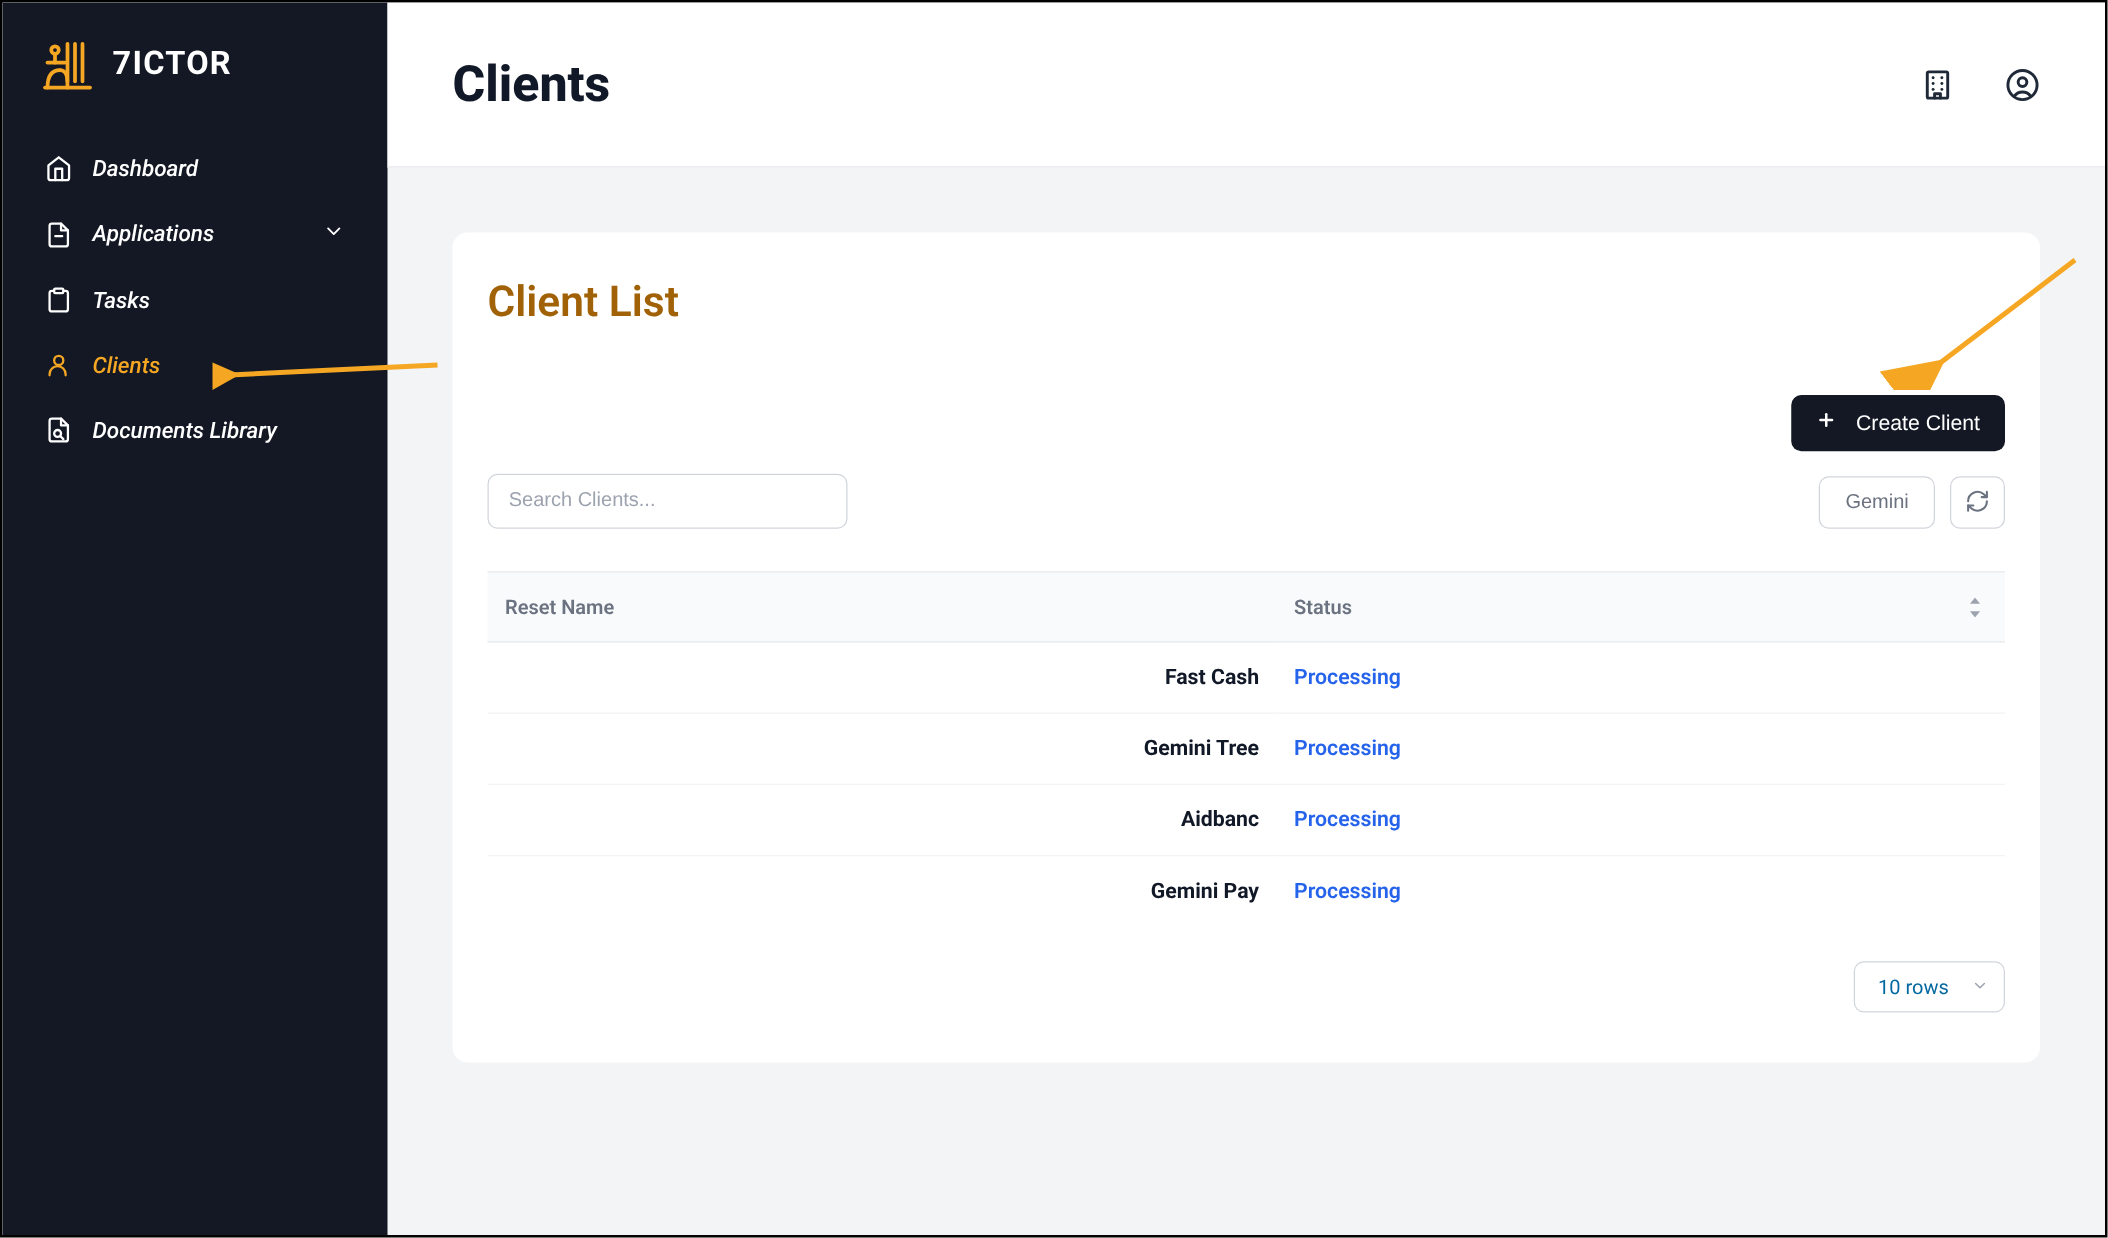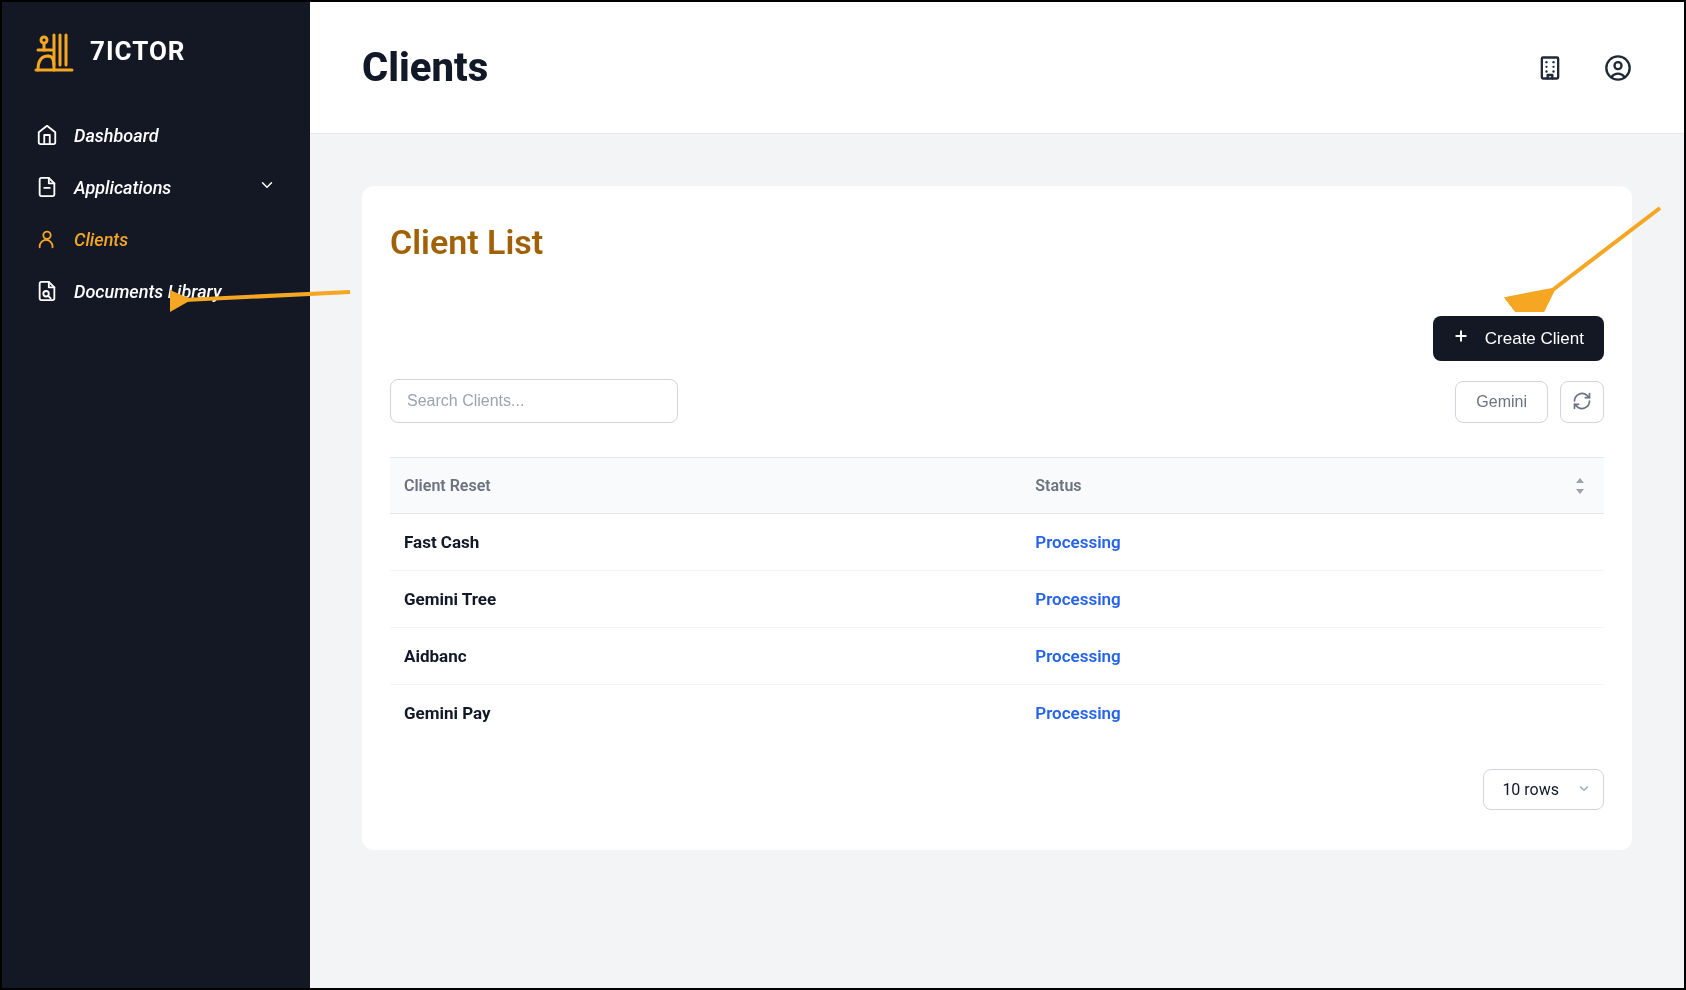--- a/index.html
+++ b/index.html
@@ -169,34 +169,34 @@
     gap: 0;
     line-height: 6px;
     font-size: 10px;
   }
   .tbl tbody td {
     padding: 18px 14px;
     font-size: 17px;
     border-bottom: 1px solid #f3f4f6;
   }
   .tbl tbody tr:last-child td { border-bottom: none; }
-  .client-name { font-weight: 700; color: #111827; }
+  .client-name { font-weight: 700; color: #111827; text-align: right; }
   .status-link { color: #2563eb; font-weight: 600; cursor: pointer; }
 
   .table-footer {
     display: flex;
     justify-content: flex-end;
     margin-top: 28px;
   }
   .rows-select {
     border: 1px solid #d1d5db;
     border-radius: 8px;
     padding: 10px 44px 10px 18px;
     font-size: 16px;
-    color: #0f172a;
+    color: #0369a1;
     position: relative;
     cursor: pointer;
     background: #fff;
   }
   .rows-select .chev-down {
     position: absolute;
     right: 12px;
     top: 50%;
     transform: translateY(-50%);
     color: #9ca3af;
@@ -251,20 +251,29 @@
               <line x1="9" y1="13" x2="15" y2="13"></line>
             </svg>
         </span>
         <span>Applications</span>
         <span class="chev">
           <svg width="18" height="18" viewBox="0 0 24 24" fill="none" stroke="currentColor" stroke-width="2" stroke-linecap="round" stroke-linejoin="round">
               <polyline points="6 9 12 15 18 9"></polyline>
             </svg>
         </span>
       </div>
+      <div class="nav-item">
+        <span class="nav-icon">
+          <svg width="22" height="22" viewBox="0 0 24 24" fill="none" stroke="currentColor" stroke-width="2" stroke-linecap="round" stroke-linejoin="round">
+              <path d="M16 4h2a2 2 0 0 1 2 2v14a2 2 0 0 1-2 2H6a2 2 0 0 1-2-2V6a2 2 0 0 1 2-2h2"></path>
+              <rect x="8" y="2" width="8" height="4" rx="1" ry="1"></rect>
+            </svg>
+        </span>
+        <span>Tasks</span>
+      </div>
       <div class="nav-item active">
         <span class="nav-icon">
           <svg width="22" height="22" viewBox="0 0 24 24" fill="none" stroke="currentColor" stroke-width="2" stroke-linecap="round" stroke-linejoin="round">
               <circle cx="12" cy="8" r="4"></circle>
               <path d="M4 21v-1a7 7 0 0 1 14 0v1"></path>
             </svg>
         </span>
         <span>Clients</span>
       </div>
       <div class="nav-item">
@@ -336,21 +345,21 @@
                     <path d="M3 21v-5h5"></path>
                   </svg>
               </span>
             </button>
           </div>
         </div>
 
         <table class="tbl">
           <thead>
             <tr>
-              <th style="width:52%">Client Reset</th>
+              <th style="width:52%">Reset Name</th>
               <th class="th-status">
                 <span>Status</span>
                 <span class="sort-indicator">
                   <svg width="12" height="16" viewBox="0 0 12 16" fill="currentColor">
                       <path d="M6 0 L10 5 H2 Z"></path>
                       <path d="M6 16 L2 11 H10 Z"></path>
                     </svg>
                 </span>
               </th>
             </tr>

